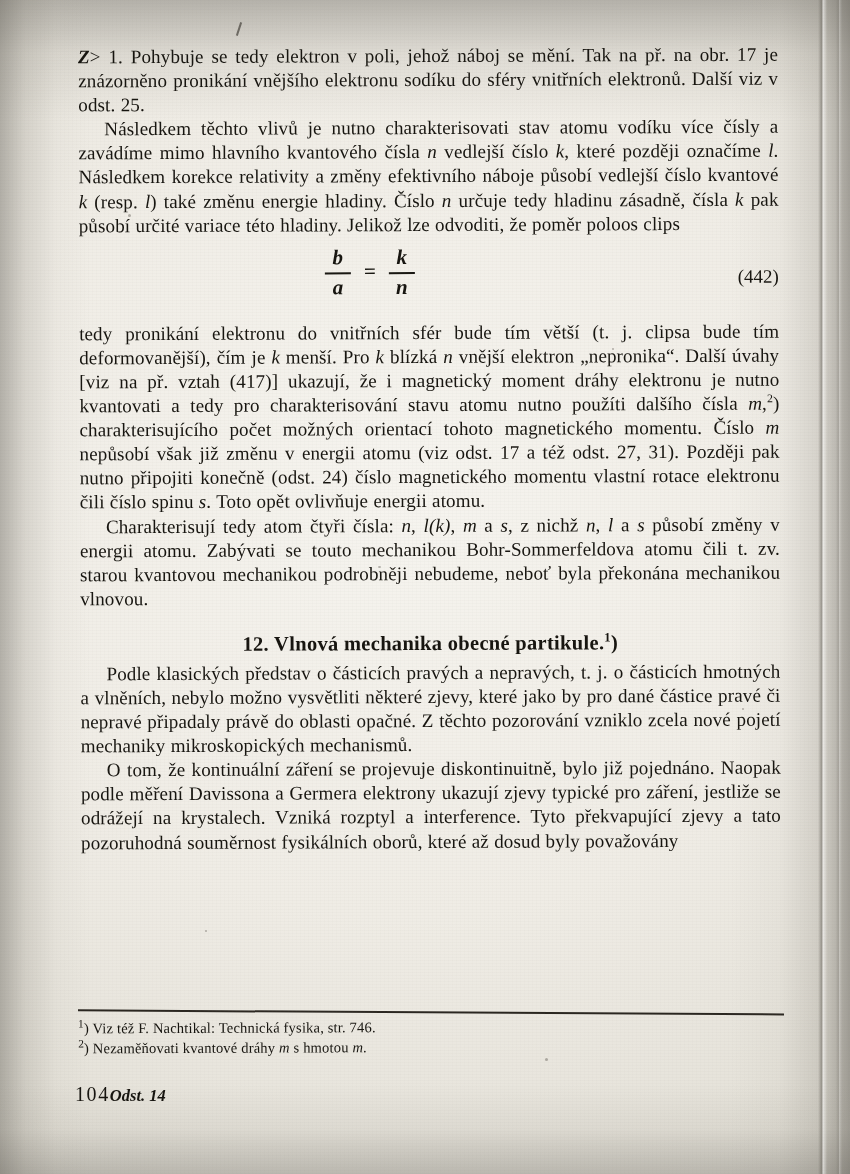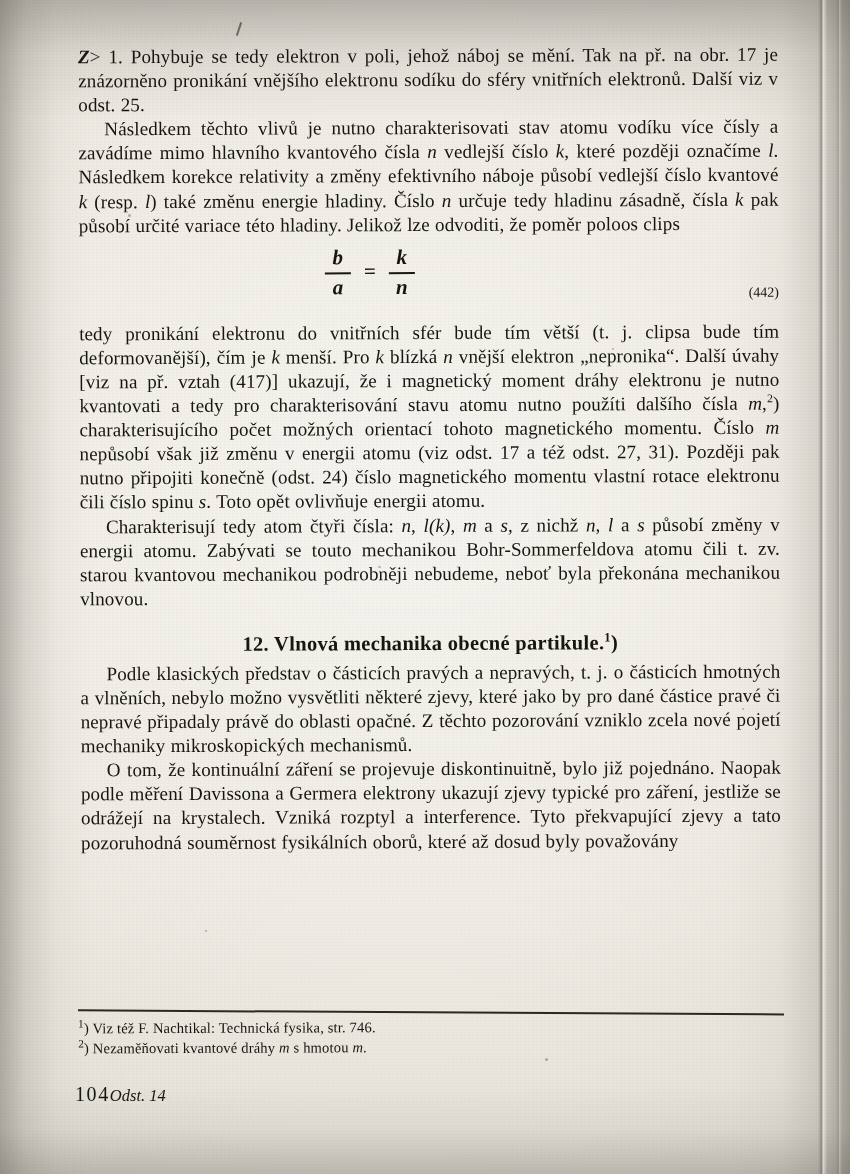--- a/index.html
+++ b/index.html
@@ -121,22 +121,22 @@
   .frac .den { padding: 1px 7px 0 7px; }
   .eqsign {
     margin: 0 13px;
     font-size: 21px;
     font-weight: 700;
     padding-bottom: 2px;
   }
   .eq-number {
     position: absolute;
     right: 0;
-    top: 43px;
-    font-size: 14px;
+    top: 24px;
+    font-size: 19px;
   }
 
   
   h2.section-heading {
     margin: 22px 0 6px 0;
     font-size: 20.5px;
     font-weight: 700;
     text-align: center;
     letter-spacing: .3px;
   }
@@ -179,21 +179,21 @@
     display: flex;
     align-items: baseline;
   }
   .folio {
     font-size: 20px;
     letter-spacing: 1.6px;
   }
   .running-head {
     font-size: 16.5px;
     font-style: italic;
-    font-weight: 400;
+    font-weight: 700;
   }
 
   
   .skewed { transform: rotate(-0.22deg); transform-origin: 50% 0%; }
 </style>
 </head>
 <body>
 
 <div class="page">
 

